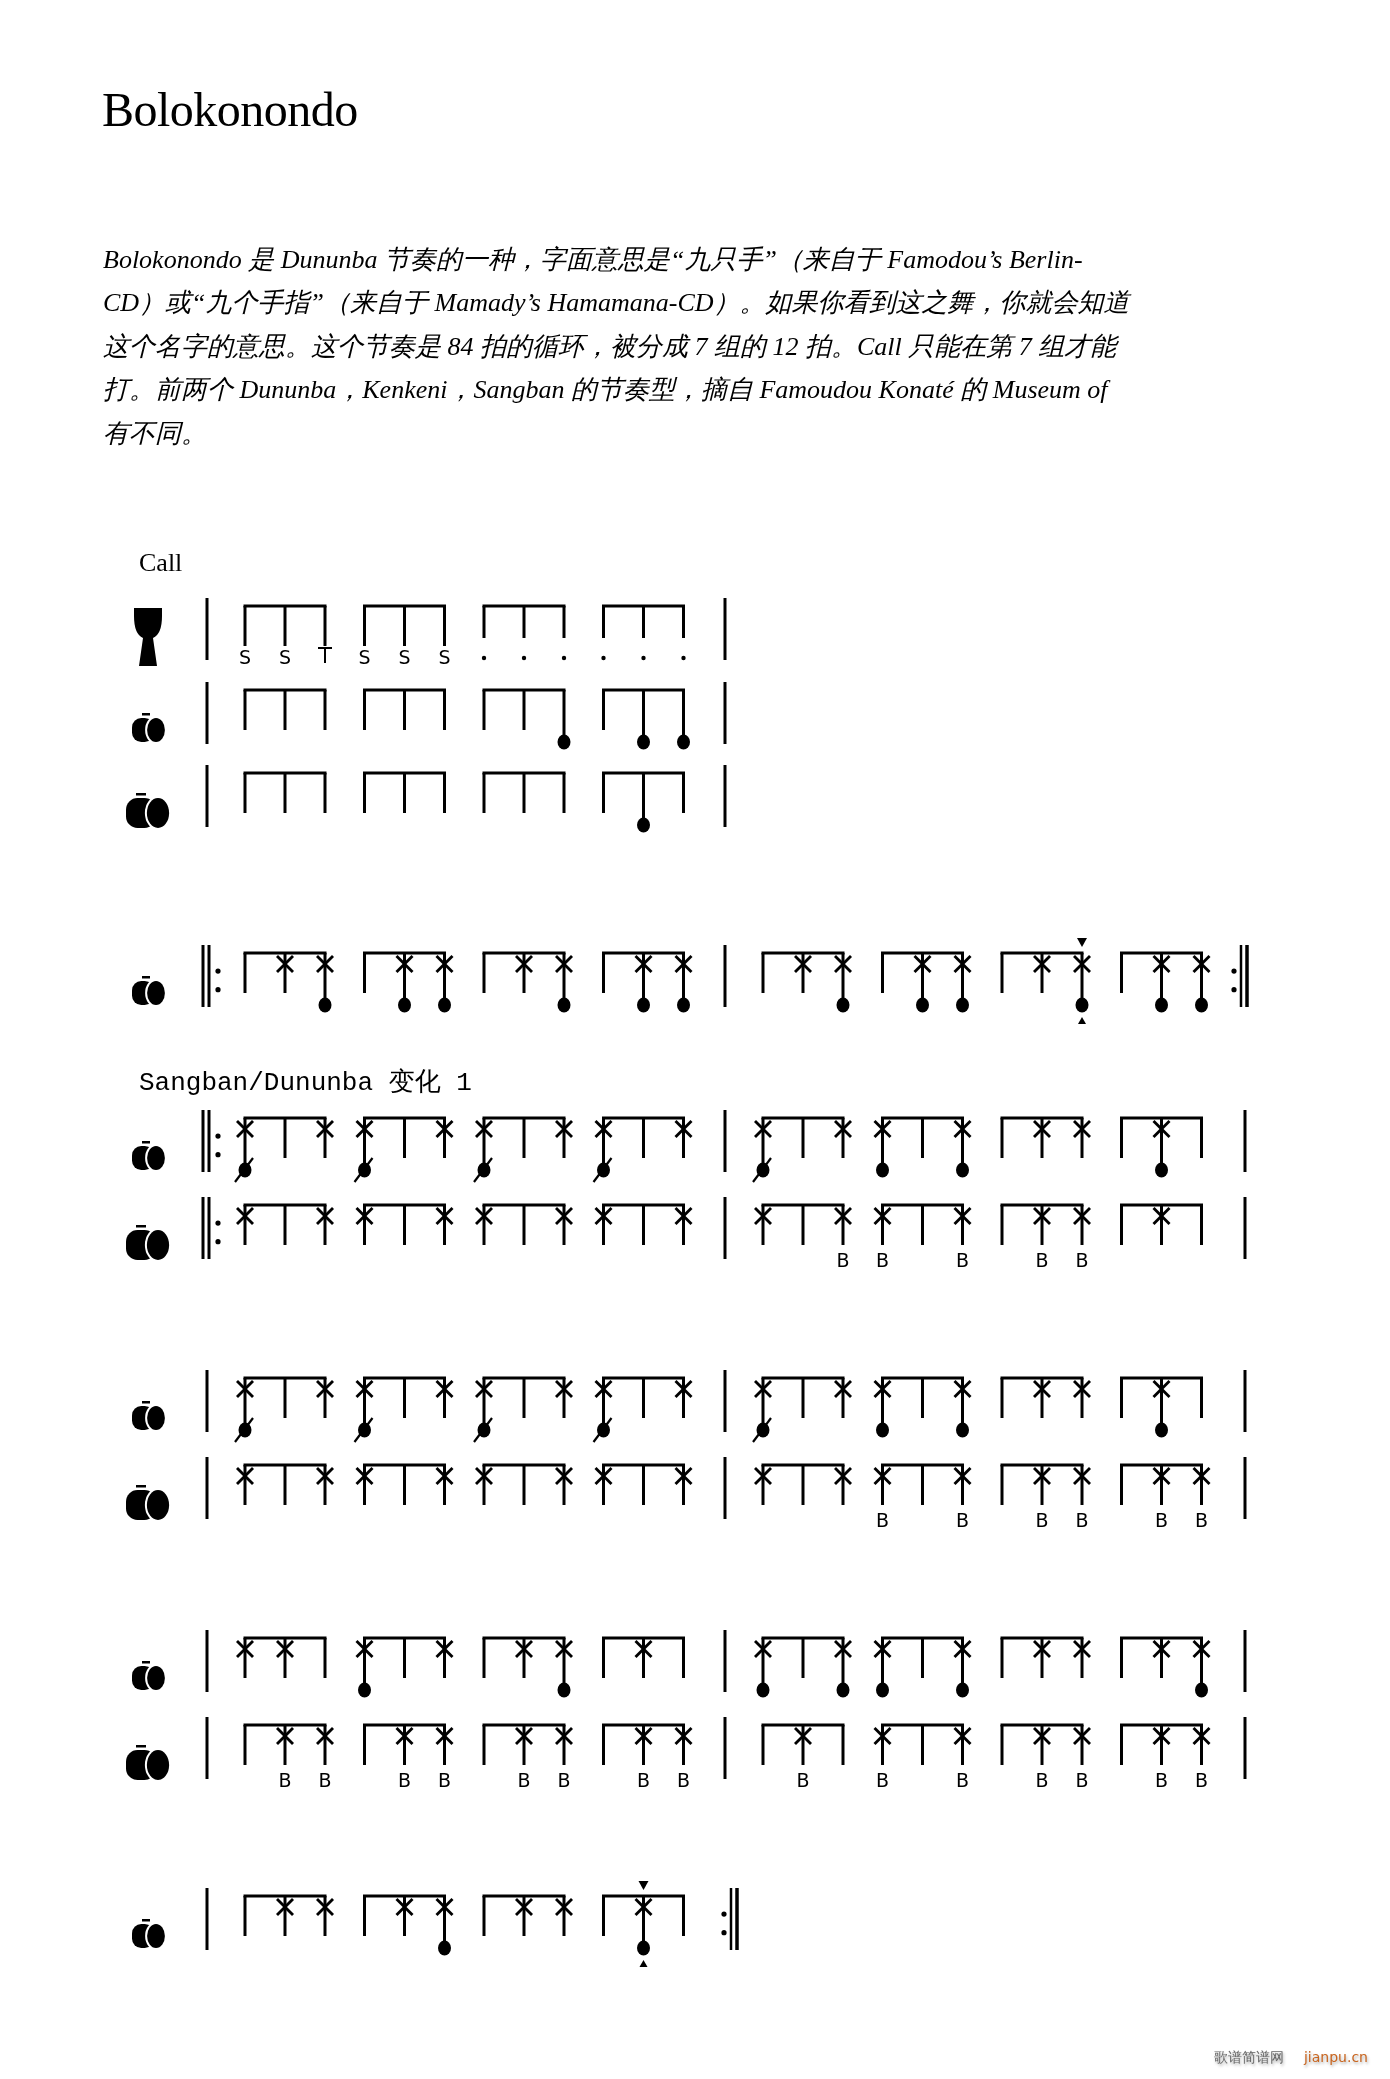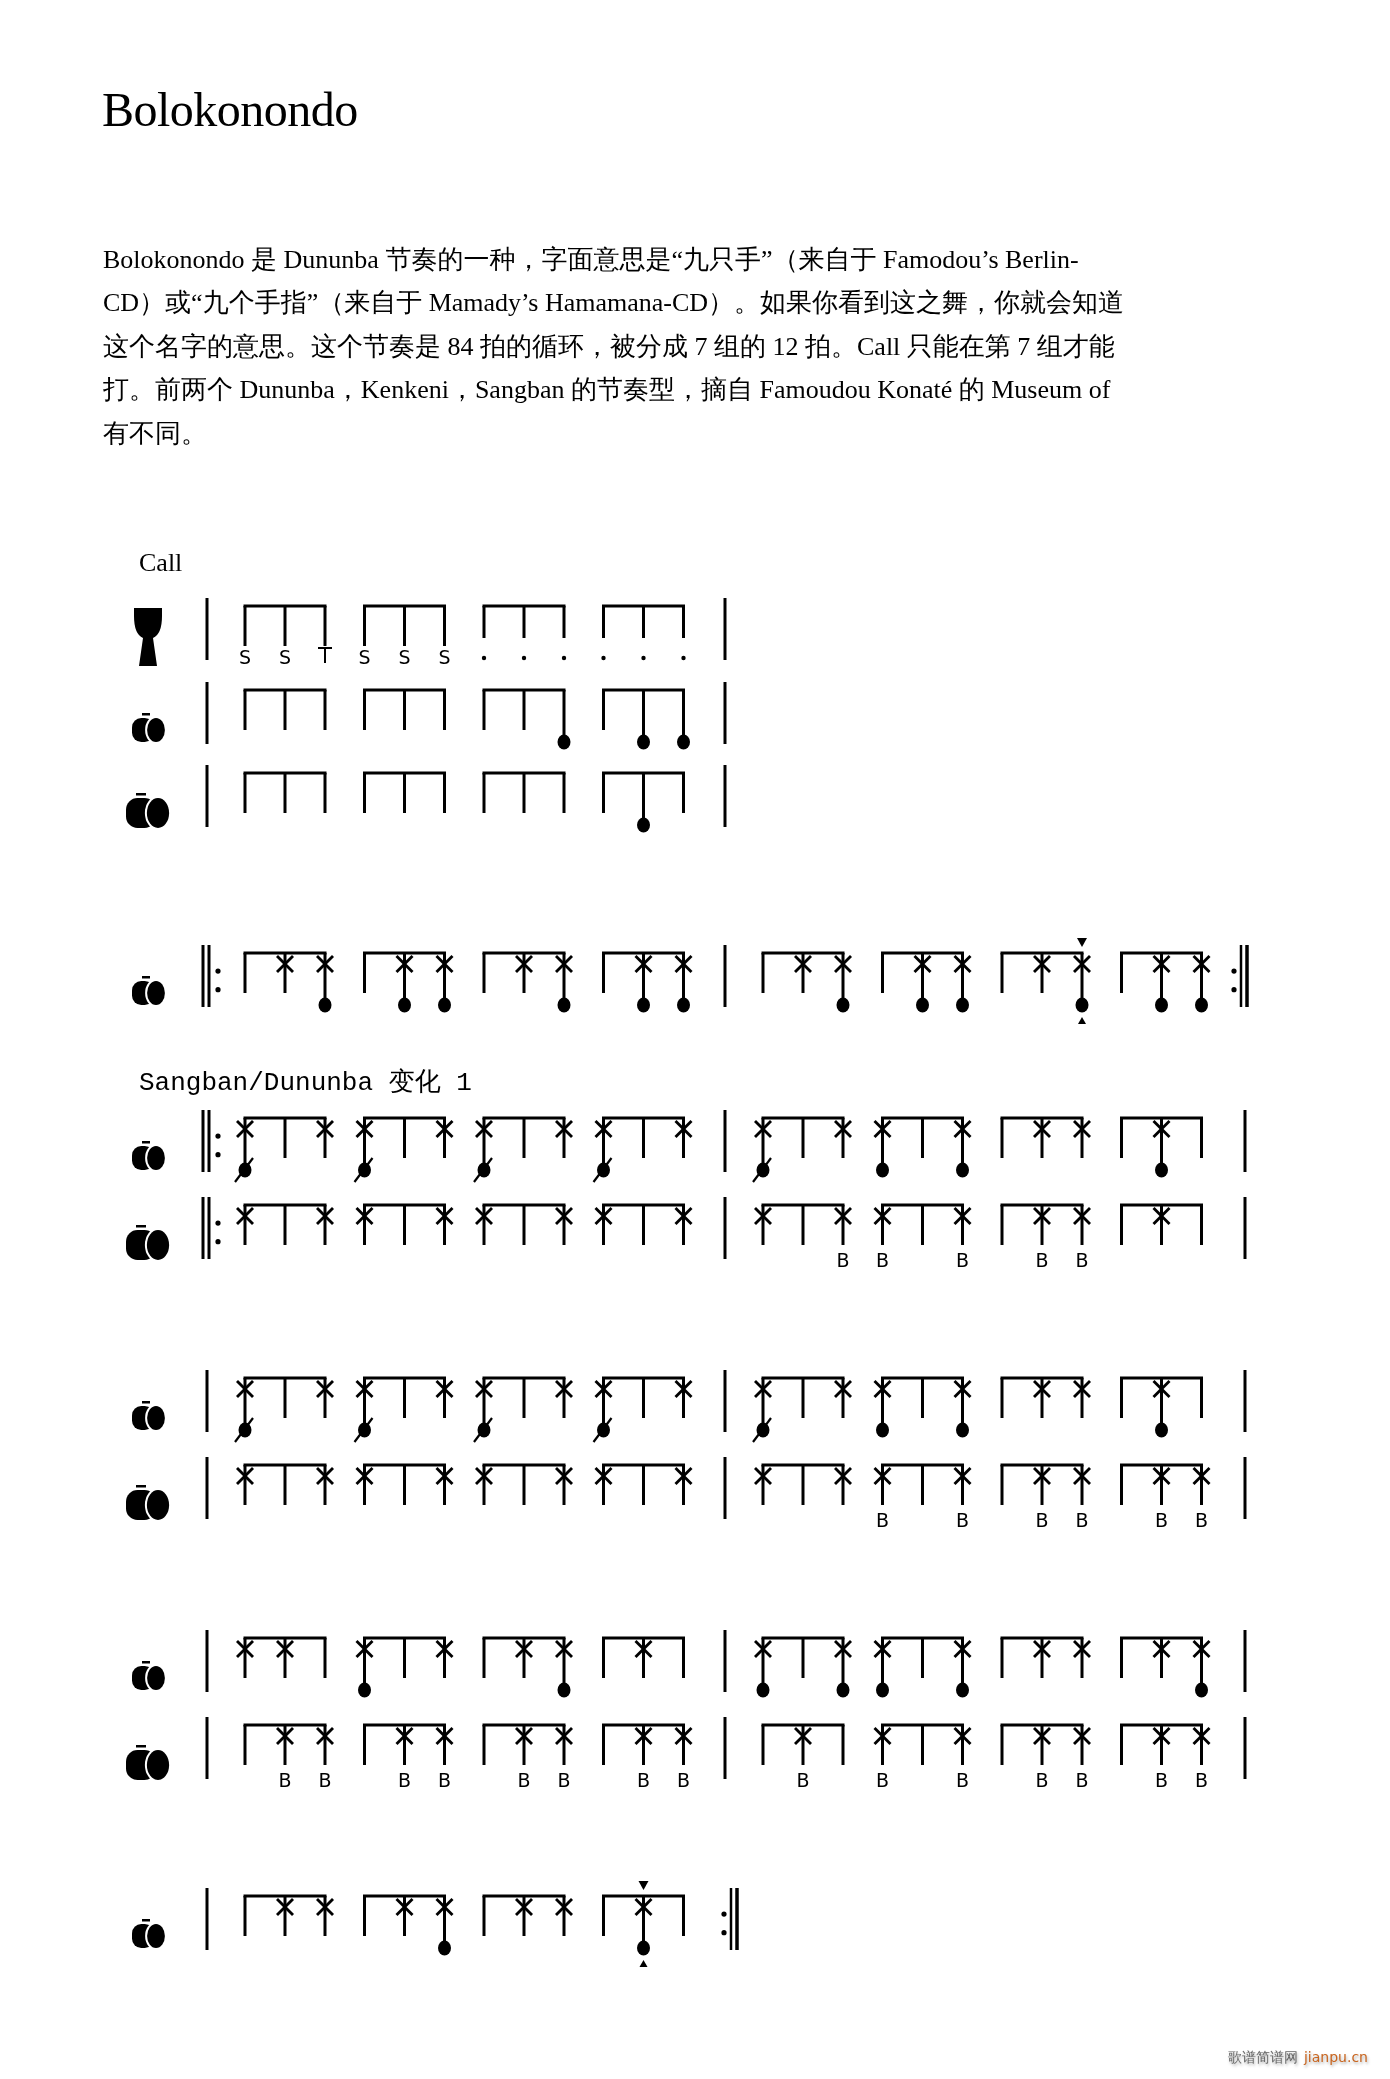--- a/index.html
+++ b/index.html
@@ -1,26 +1,26 @@
 <!DOCTYPE html>
 <html><head>
 <meta charset="utf-8">
 <style>
   html, body { margin:0; padding:0; background:#ffffff; }
   body { width:1390px; height:2079px; position:relative; overflow:hidden;
          font-family:"Liberation Serif","DejaVu Serif",serif; color:#000; }
   .title { position:absolute; left:102px; top:72px; font-size:48px; line-height:76px;
            font-family:"Liberation Serif","DejaVu Serif",serif; letter-spacing:-0.5px; }
   .para { position:absolute; left:103px; top:238px; width:1200px; font-size:26px; line-height:43.4px; }
-  .para div { white-space:nowrap; }
+  .para div { white-space:nowrap;font-style:italic; }
   .section-label { position:absolute; left:103px; font-size:26px; line-height:30px;margin-left:36px; }
   .score { position:absolute; left:0; top:0; }
   .watermark { position:absolute; right:22px; bottom:12px; font-size:14px; color:#666;
                font-family:"DejaVu Sans","Liberation Sans",sans-serif; text-shadow:1px 2px 3px #aaa; }
-  .watermark .site { color:#c8641e; margin-left:6px; }
+  .watermark .site { color:#c8641e; margin-left:20px; }
 </style>
 </head>
 <body>
 
 <div class="title">Bolokonondo</div>
 
 <div class="para">
   <div>Bolokonondo 是 Dununba 节奏的一种，字面意思是“九只手”（来自于  Famodou’s Berlin-</div>
   <div>CD）或“九个手指”（来自于  Mamady’s Hamamana-CD）。如果你看到这之舞，你就会知道</div>
   <div>这个名字的意思。这个节奏是 84  拍的循环，被分成 7 组的 12 拍。Call 只能在第  7  组才能</div>

